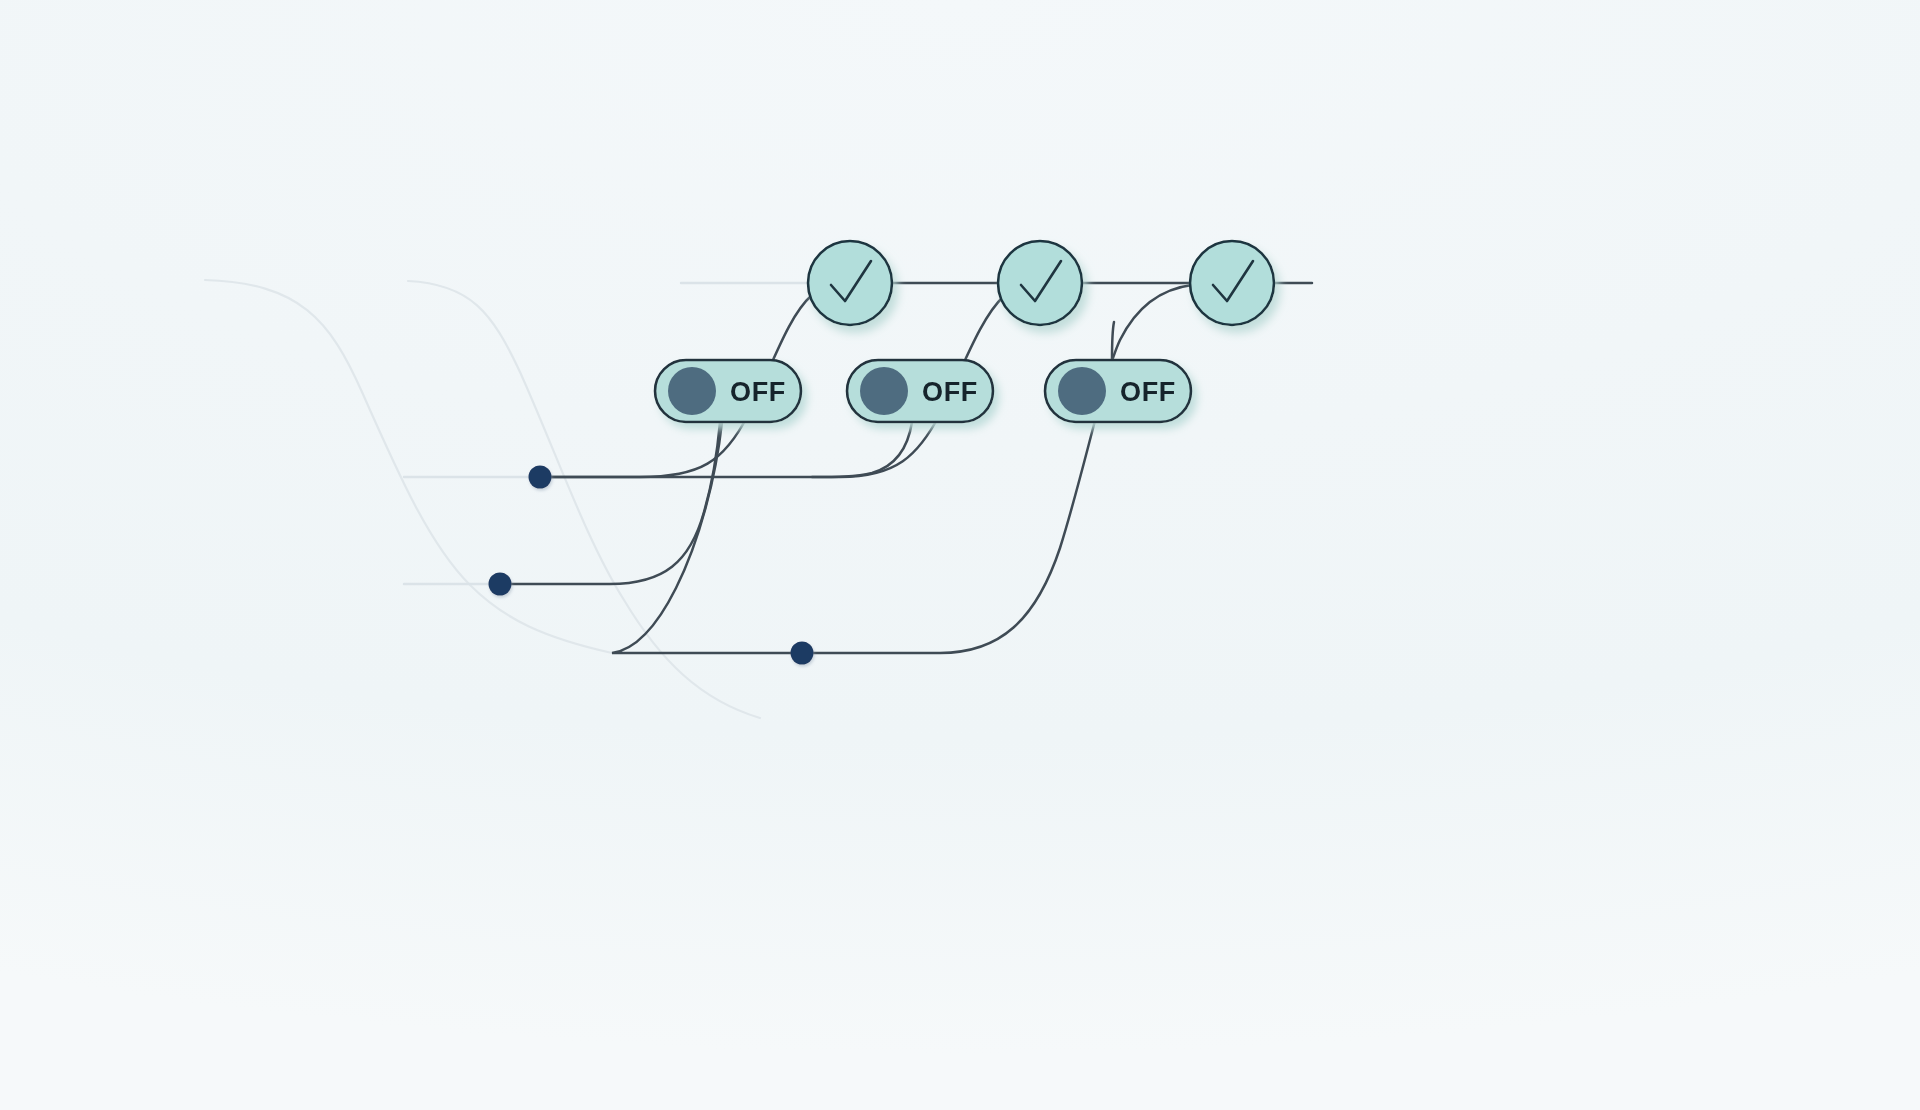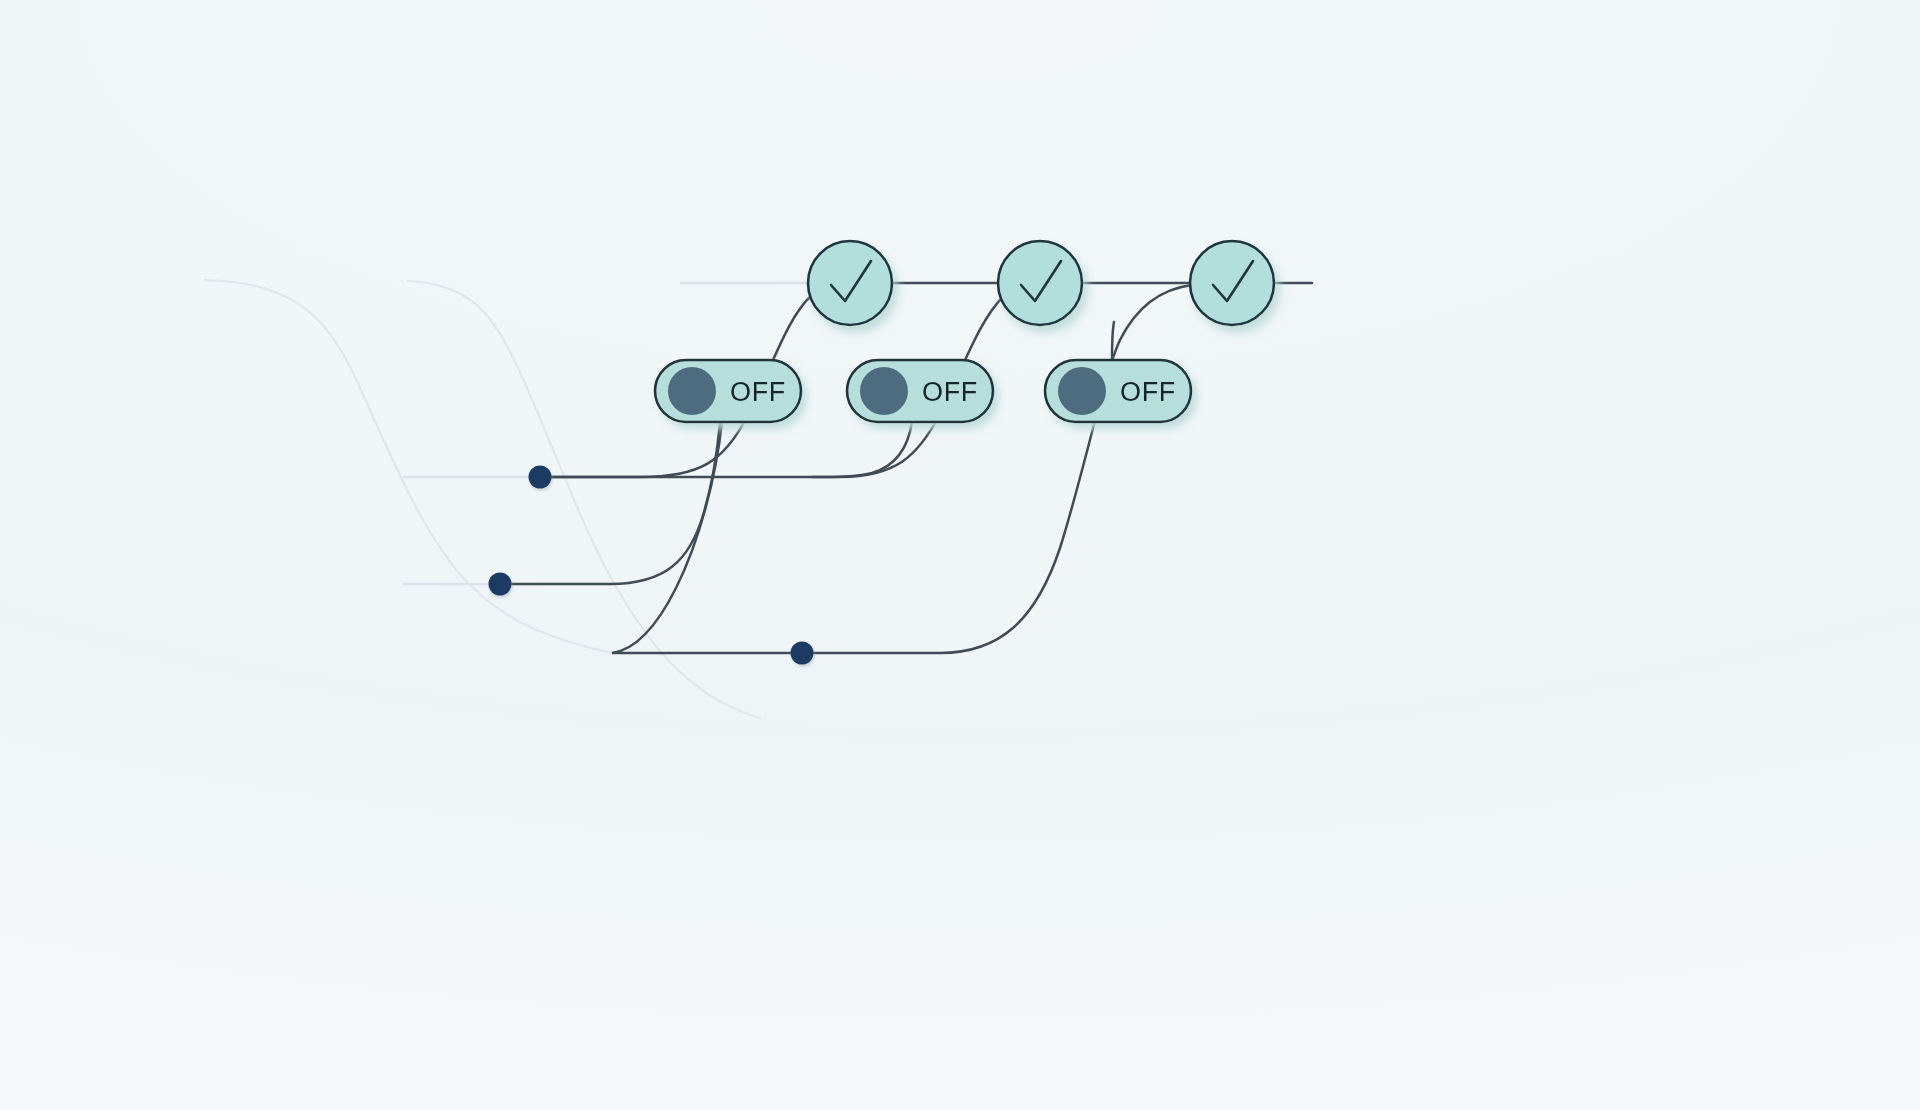--- a/index.html
+++ b/index.html
@@ -1,21 +1,21 @@
 <!DOCTYPE html>
 <html><head>
 <meta charset="utf-8">
 <style>
   html,body{margin:0;padding:0;}
   body{
     width:1920px;height:1110px;overflow:hidden;
     font-family:"Liberation Sans","DejaVu Sans",sans-serif;
     background:#f2f6f8;
   }
-  #stage{position:relative;width:1920px;height:1110px;}
+  #stage{position:relative;width:1920px;height:1110px;font-weight:bold;}
   #bg{
     position:absolute;inset:0;
     background:
       radial-gradient(130% 95% at 50% 0%, #f4f8fa 0%, #f1f6f8 42%, #eff5f7 70%, #f6f9fa 100%),
       linear-gradient(180deg,#f3f7f9 0%, #f0f5f7 55%, #f8fafb 100%);
   }
   #art{position:absolute;left:0;top:0;width:1920px;height:1110px;}
   .nodelabel{
     font-family:"Liberation Sans","DejaVu Sans",sans-serif;
     font-size:27px;letter-spacing:.6px;

